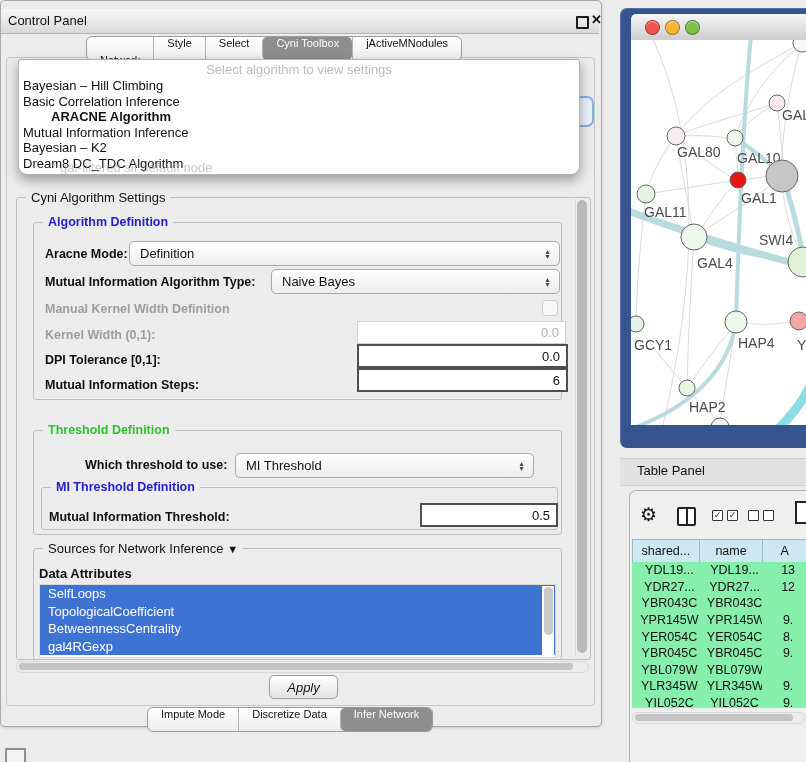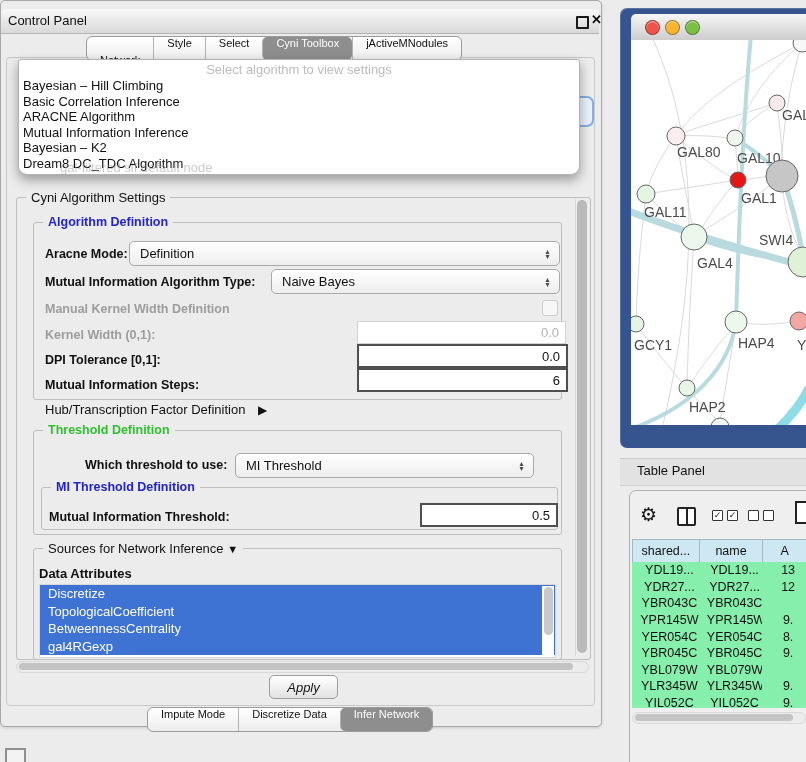--- a/index.html
+++ b/index.html
@@ -21,21 +21,21 @@
   .seg{font-size:11px;padding:0 13px;display:flex;align-items:center;gap:17px;white-space:nowrap;cursor:default;flex-direction:column;}
   .seg + .seg{border-left:1px solid #b3b3b3;}
   .seg.sel{background:#8e8e8e;color:#fff;border-radius:5px;}
   .top-tabs{left:86px;top:36px;}
   .bot-tabs{left:147px;top:707px;}
   
   .dd{left:18px;top:59px;width:560px;height:114px;background:#fff;border:1px solid #b2b2b2;
       border-radius:3px 3px 9px 9px;box-shadow:0 5px 12px rgba(0,0,0,.35);z-index:10;}
   .dd-ph{height:16px;padding-top:2px;text-align:center;color:#bcbcbc;font-size:13px;}
   .dd-item{font-size:13px;line-height:15.6px;padding-left:4px;white-space:nowrap;}
-  .dd-item.bold{font-weight:normal;}
+  .dd-item.bold{font-weight:bold;margin-left:28px;}
   .combo-frag{left:556px;top:96px;width:34px;height:27px;border:2px solid #86aee1;border-radius:7px;
       background:#e9f1fb;z-index:5;}
   .ghost-text{left:60px;top:160px;font-size:13px;color:#9f9f9f;opacity:.55;z-index:11;}
   
   .gb{border:1px solid #bfbfbf;border-radius:3px;}
   .gb-title{position:absolute;background:#ececec;padding:0 5px;font-size:13px;white-space:nowrap;}
   .gb-title.b{font-weight:bold;font-size:12.5px;}
   .blue{color:#2323cd;} .green{color:#2fc12f;}
   .lbl{font-size:12.5px;font-weight:bold;white-space:nowrap;}
   .lbl.dis{color:#9d9d9d;}
@@ -185,24 +185,20 @@
   <div class="abs lbl" style="left:45px;top:353px;">DPI Tolerance [0,1]:</div>
   <div class="abs field dark" style="left:357px;top:344px;width:201px;height:20px;">
     <span>0.0</span>
   </div>
 
   <div class="abs lbl" style="left:45px;top:378px;">Mutual Information Steps:</div>
   <div class="abs field dark" style="left:357px;top:368px;width:201px;height:20px;">
     <span>6</span>
   </div>
 
-  <div class="abs plain" style="left:45px;top:402px;">
-    <span>Hub/Transcription Factor Definition</span>
-    <span style="margin-left:9px;font-size:12px;">▶</span>
-  </div>
 
   <div class="abs gb" style="left:33px;top:430px;width:527px;height:103px;"></div>
   <div class="gb-title b green" style="left:43px;top:423px;">Threshold Definition</div>
 
   <div class="abs lbl" style="left:85px;top:458px;">Which threshold to use:</div>
   <div class="abs combo" style="left:235px;top:453px;width:297px;height:23px;">
     <span class="val">MI Threshold</span>
     <span class="spin">
         <span>▴</span>
         <span>▾</span>
@@ -217,21 +213,21 @@
   </div>
 
   <div class="abs gb" style="left:33px;top:548px;width:527px;height:110px;"></div>
   <div class="gb-title" style="left:43px;top:541px;">
     <span>Sources for Network Inference</span>
     <span style="font-size:11px;">▼</span>
   </div>
   <div class="abs lbl" style="left:39px;top:566px;font-size:13px;">Data Attributes</div>
 
   <div class="abs attr-list" style="left:39px;top:584px;width:515px;height:72px;">
-    <div class="attr">Discretize</div>
+    <div class="attr">SelfLoops</div>
     <div class="attr">TopologicalCoefficient</div>
     <div class="attr">BetweennessCentrality</div>
     <div class="attr">gal4RGexp</div>
     <div class="list-sb">
         <div class="thumb"></div>
       </div>
   </div>
 
   <div class="abs hsb" style="left:16px;top:661px;width:571px;height:10px;">
     <div class="thumb" style="width:554px;"></div>

